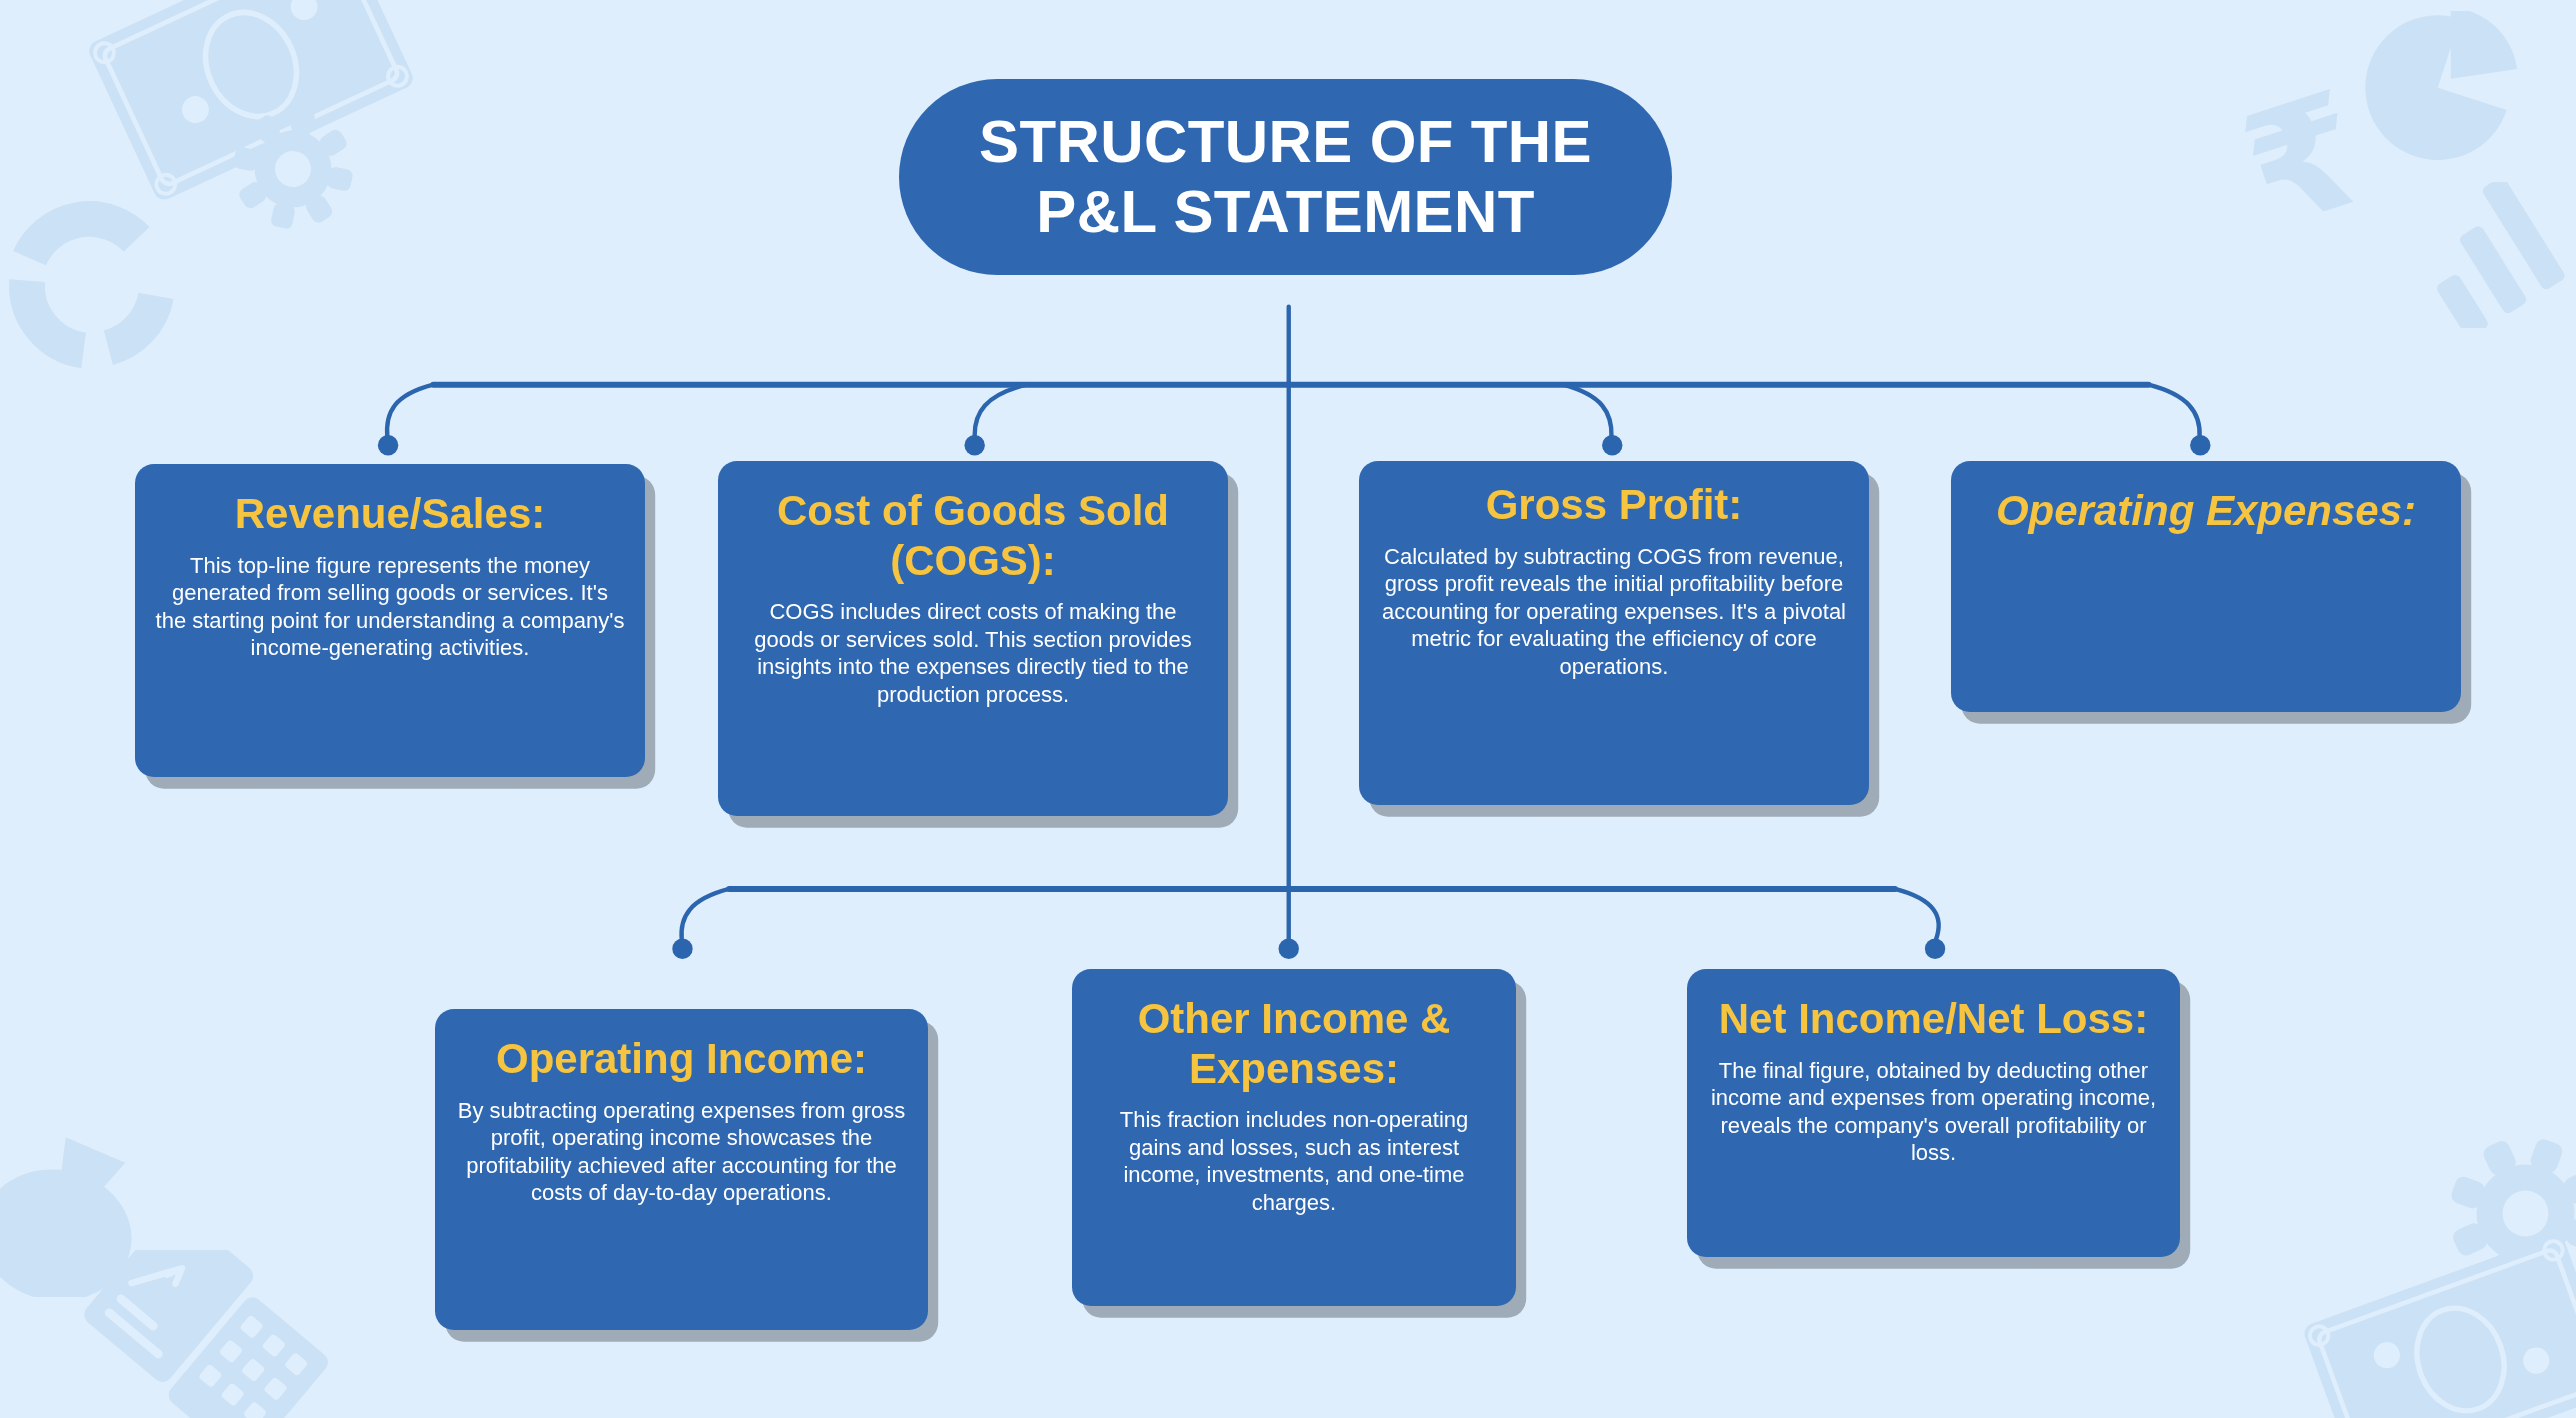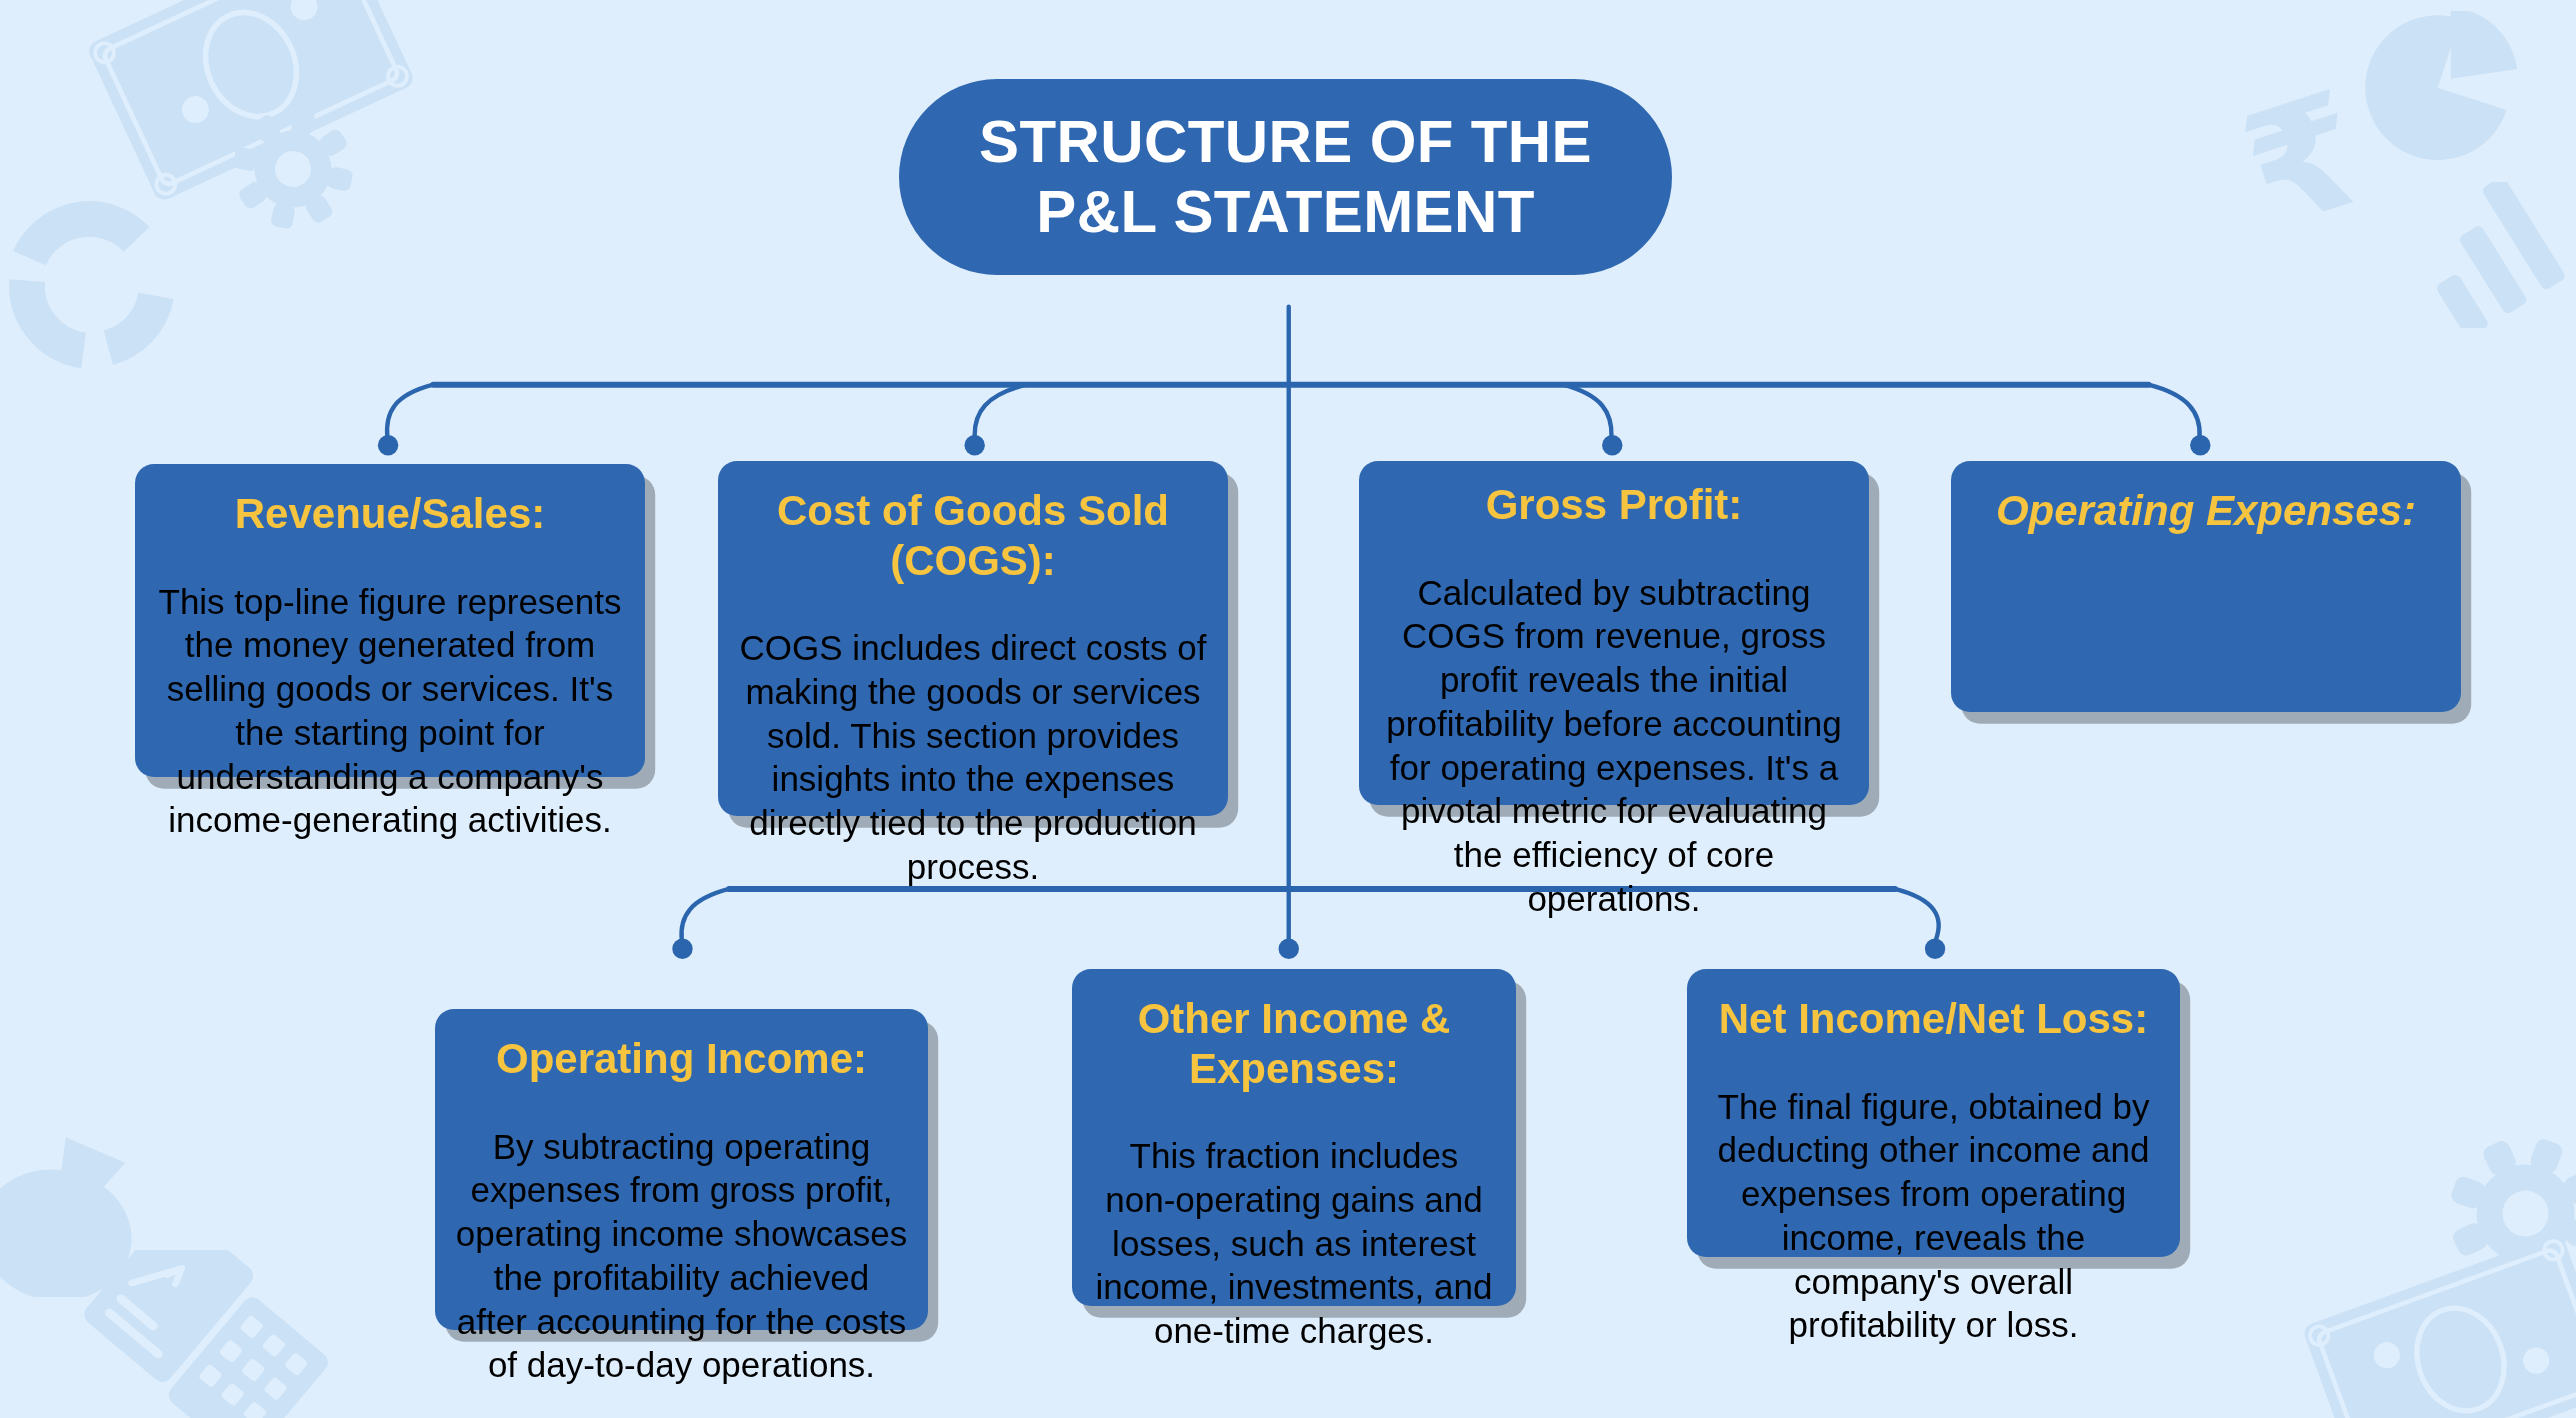--- a/index.html
+++ b/index.html
@@ -32,28 +32,27 @@
   }
 
   
   .box{
     position:absolute;z-index:2;
     background:#2F68B1;border-radius:19px;
     box-shadow:10.2px 11.7px 0 0 #9FABB6;
     display:flex;flex-direction:column;align-items:center;
     padding:25px 20.4px 14.6px 20.4px;box-sizing:border-box;
     text-align:center;
-    gap:28px;
   }
   .box .heading{
     color:#F7C440;font-weight:700;font-size:42px;line-height:1.18;
     margin-bottom:13px;
   }
   .box .body{
-    color:#000000;font-size:35px;line-height:1.25;font-weight:500;
+    color:#ffffff;font-size:22px;line-height:1.25;font-weight:500;
   }
 
   .box-revenue   {left:135px; top:464px; width:510px; height:313px;}
   .box-cogs      {left:718px; top:461px; width:510px; height:355px;}
   .box-gross     {left:1359px;top:461px; width:510px; height:344px;padding-top:19px;}
   .box-opex      {left:1951px;top:461px; width:510px; height:251px;font-style:italic;}
   .box-opinc     {left:435px; top:969px;width:493px; height:321px;margin-top:40px;}
   .box-other     {left:1072px;top:969px;width:444px; height:337px;}
   .box-net       {left:1687px;top:969px;width:493px; height:288px;}
 

